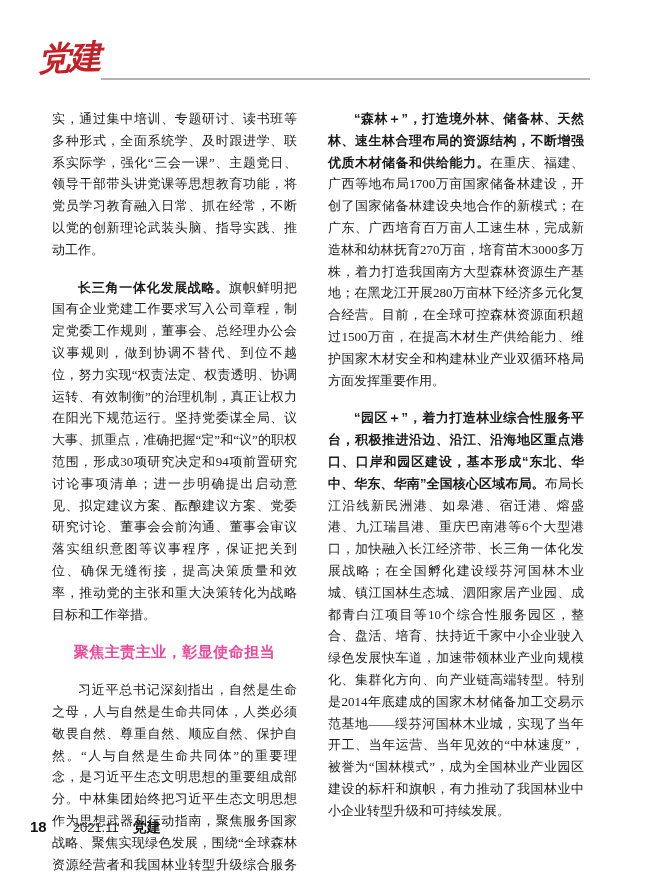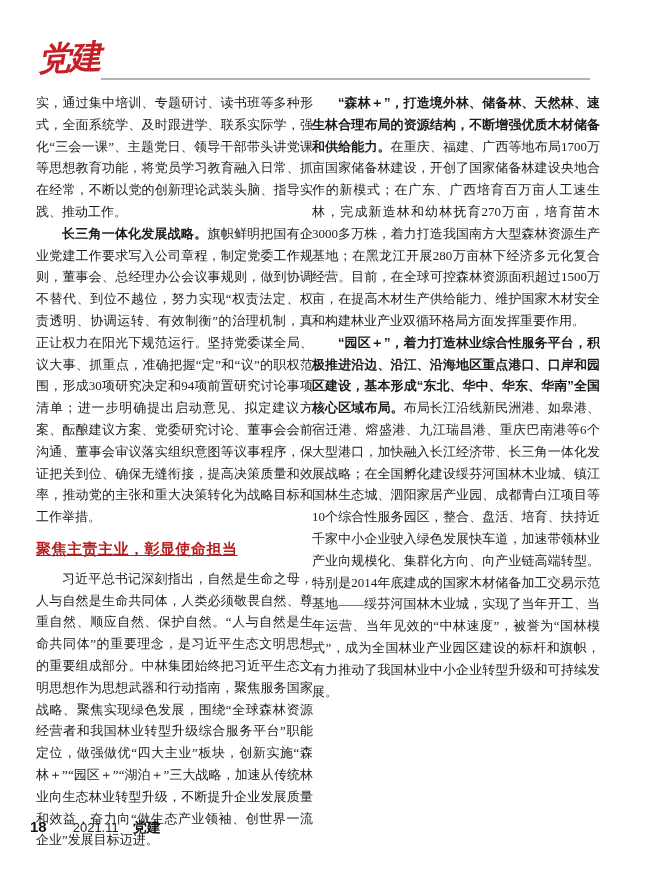--- a/index.html
+++ b/index.html
@@ -33,34 +33,33 @@
     background:#b4b4b4;
   }
   
   .col{
     position:absolute;top:92px;
     font-size:13px;line-height:21.8px;
     text-align:justify;text-justify:inter-character;
   }
   #col-left{left:36px;width:277px;}
   #col-right{left:312px;width:288px;}
-  .col p{margin:0;text-indent:2em;}
+  .col p{margin:16px;text-indent:2em;}
   .col p.no-indent{text-indent:0;}
   .lead{
     font-weight:bold;
     font-family:"Liberation Sans","DejaVu Sans",sans-serif;
   }
   .section-heading{
-    color:#b91c1c;
+    color:#ec4899;
     font-family:"Liberation Sans","DejaVu Sans",sans-serif;
     font-weight:bold;font-size:15px;
-    text-indent:0 !important;
+    text-align:center;text-indent:0 !important;
     margin:10px 0 8px 0 !important;
     letter-spacing:0.5px;
-    text-decoration:underline;
   }
   
   #footer{
     position:absolute;left:30px;top:818px;
     display:flex;align-items:baseline;
     font-size:13px;
   }
   #page-num{
     font-family:"Liberation Sans","DejaVu Sans",sans-serif;
     font-weight:bold;font-size:15px;color:#111;

